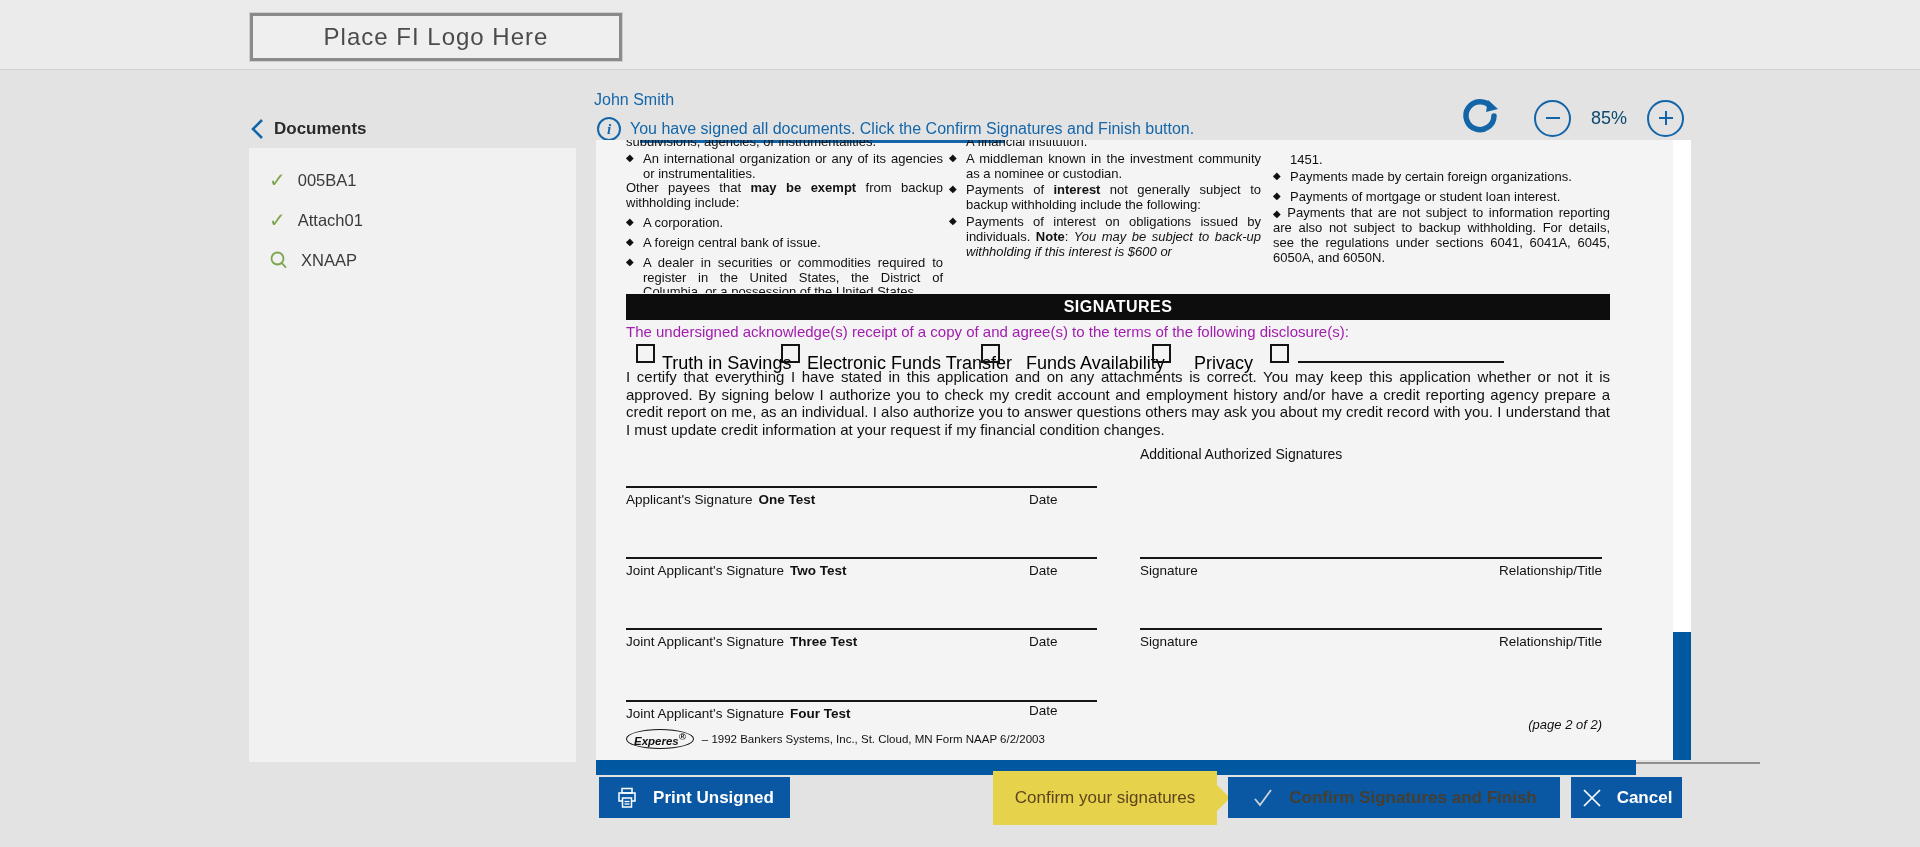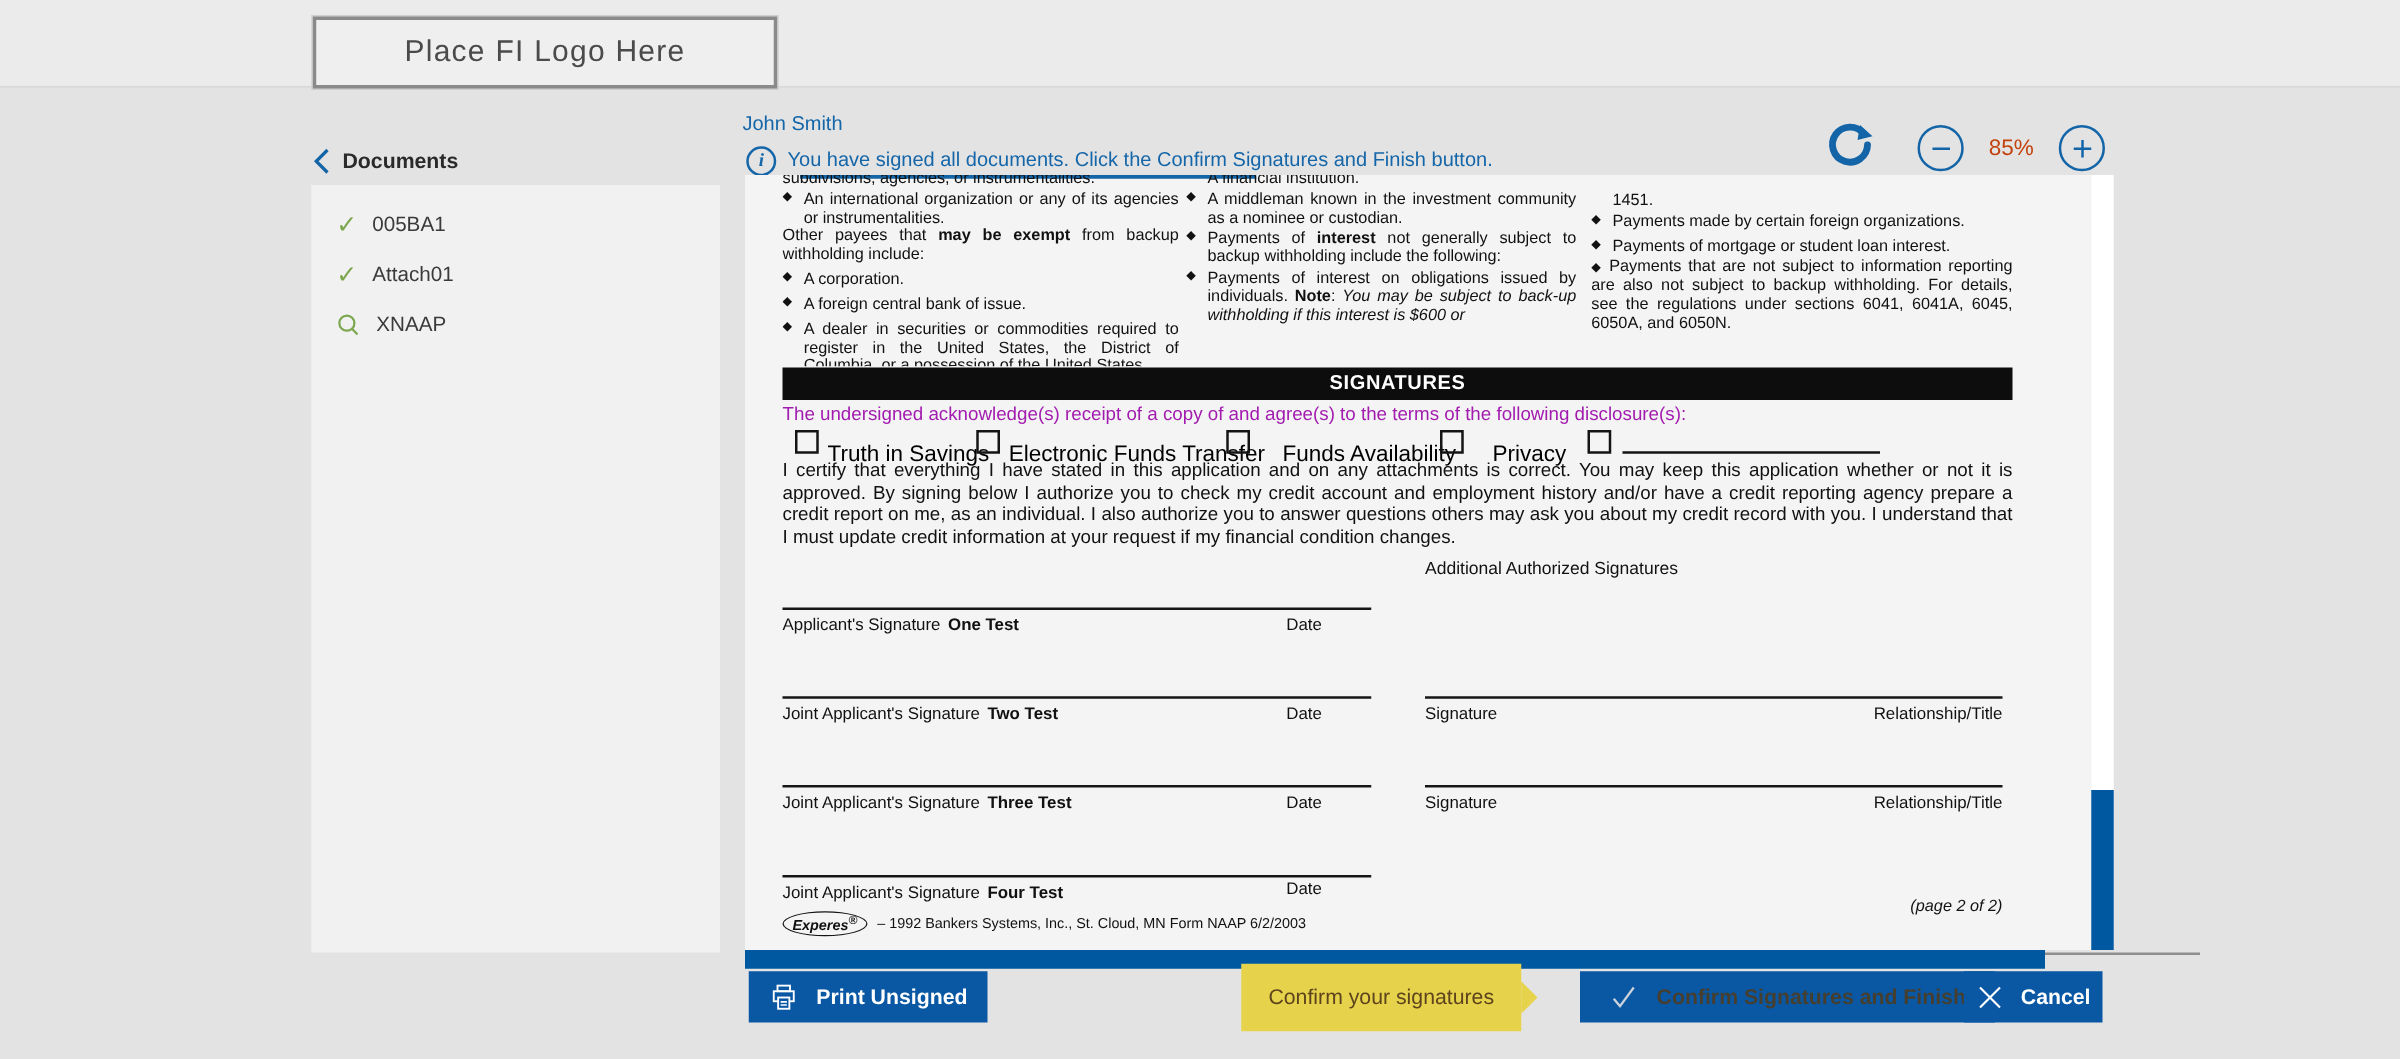--- a/index.html
+++ b/index.html
@@ -7,21 +7,21 @@
   body {
     font-family: "Liberation Sans", sans-serif;
     background:#e3e3e3;
     position:relative;
     overflow:hidden;
     color:#222;
   }
   
   .topbar { position:absolute; left:0; top:0; width:1920px; height:70px;
             background:#ebebeb; border-bottom:1px solid #d2d2d2; }
-  .logo-box { position:absolute; left:250px; top:13px; width:372px; height:58px;
+  .logo-box { position:absolute; left:250px; top:13px; width:372px; height:48px;
               border:3px solid #8a8a8a; background:#efefef; outline:1px solid #cfcfcf;
               display:flex; align-items:center; justify-content:center; }
   .logo-box span { font-size:24px; color:#4b4b4b; letter-spacing:1px; }
   
   .docs-head { position:absolute; left:250px; top:118px; display:flex; align-items:center; gap:10px; }
   .docs-head .title { font-size:17px; font-weight:bold; color:#2a2a2a; }
   .side-panel { position:absolute; left:249px; top:148px; width:327px; height:614px; background:#f1f1f1; }
   .side-item { display:flex; align-items:center; gap:12px; height:40px; padding-left:20px;
                font-size:16.5px; color:#3a3a3a; cursor:default; }
   .side-panel .pad { height:12px; }
@@ -29,21 +29,21 @@
   
   .user-name { position:absolute; left:594px; top:91px; font-size:16px; color:#1466a9; }
   .info-row { position:absolute; left:597px; top:117px; display:flex; align-items:center; gap:9px; }
   .info-icon { width:24px; height:24px; border:2px solid #1466a9; border-radius:50%;
                color:#1466a9; font-family:"Liberation Serif", serif; font-style:italic; font-weight:bold;
                font-size:15px; display:flex; align-items:center; justify-content:center; }
   .info-text { font-size:16px; color:#1466a9; }
   .zoom-controls { position:absolute; left:1460px; top:96px; display:flex; align-items:center; }
   .circle-btn { width:37px; height:37px; border:2px solid #1365a8; border-radius:50%;
                 display:flex; align-items:center; justify-content:center; background:transparent; cursor:pointer; }
-  .zoom-pct { font-size:18px; color:#c2410c; margin:2px 20px; }
+  .zoom-pct { font-size:18px; color:#0c4a6e; margin:2px 20px; }
   .refresh-wrap { margin-right:34px; cursor:pointer; }
   
   .page { position:absolute; left:596px; top:140px; width:1077px; height:620px;
           background:#f4f4f4; overflow:hidden; }
   .artifact { position:absolute; left:44px; top:0; width:365px; height:3px; background:#1365a8; }
   .content { position:absolute; left:30px; top:0; width:984px; height:620px; }
   .cols { position:absolute; left:0; top:-5px; width:984px; height:158px; overflow:hidden;
           display:flex; }
   .col { font-size:13px; line-height:1.14; color:#111; text-align:justify; }
   .col1 { width:317px; margin-right:6px; }
@@ -77,21 +77,21 @@
   
   .vtrack { position:absolute; left:1673px; top:140px; width:18px; height:620px; background:#ffffff; }
   .vthumb { position:absolute; left:0; top:492px; width:18px; height:128px; background:#0059a0; cursor:pointer; }
   .hthumb { position:absolute; left:596px; top:760px; width:1040px; height:15px; background:#0059a0; cursor:pointer; }
   .hgroove { position:absolute; left:1636px; top:762px; width:124px; height:2px; background:#8f8f8f; }
   
   .btn { position:absolute; top:777px; height:41px; background:#0a58a4; border:none; cursor:pointer;
          display:flex; align-items:center; justify-content:center; gap:14px;
          color:#fff; font-size:17px; font-weight:bold; font-family:"Liberation Sans", sans-serif; }
   .btn-print { left:599px; width:191px; }
-  .btn-confirm { left:1228px; width:332px; color:#463e2e;margin-left:36px; }
+  .btn-confirm { left:1228px; width:332px; color:#463e2e; }
   .btn-cancel { left:1571px; width:111px; }
   .tooltip { position:absolute; left:993px; top:771px; width:224px; height:54px; background:#e6d34b;
              display:flex; align-items:center; justify-content:center;
              font-size:17px; color:#5d441d; }
   .tooltip .arrow { position:absolute; right:-13px; top:50%; margin-top:-13px; width:0; height:0;
              border-top:13px solid transparent; border-bottom:13px solid transparent;
              border-left:13px solid #e6d34b; }
 </style>
 </head>
 <body>

